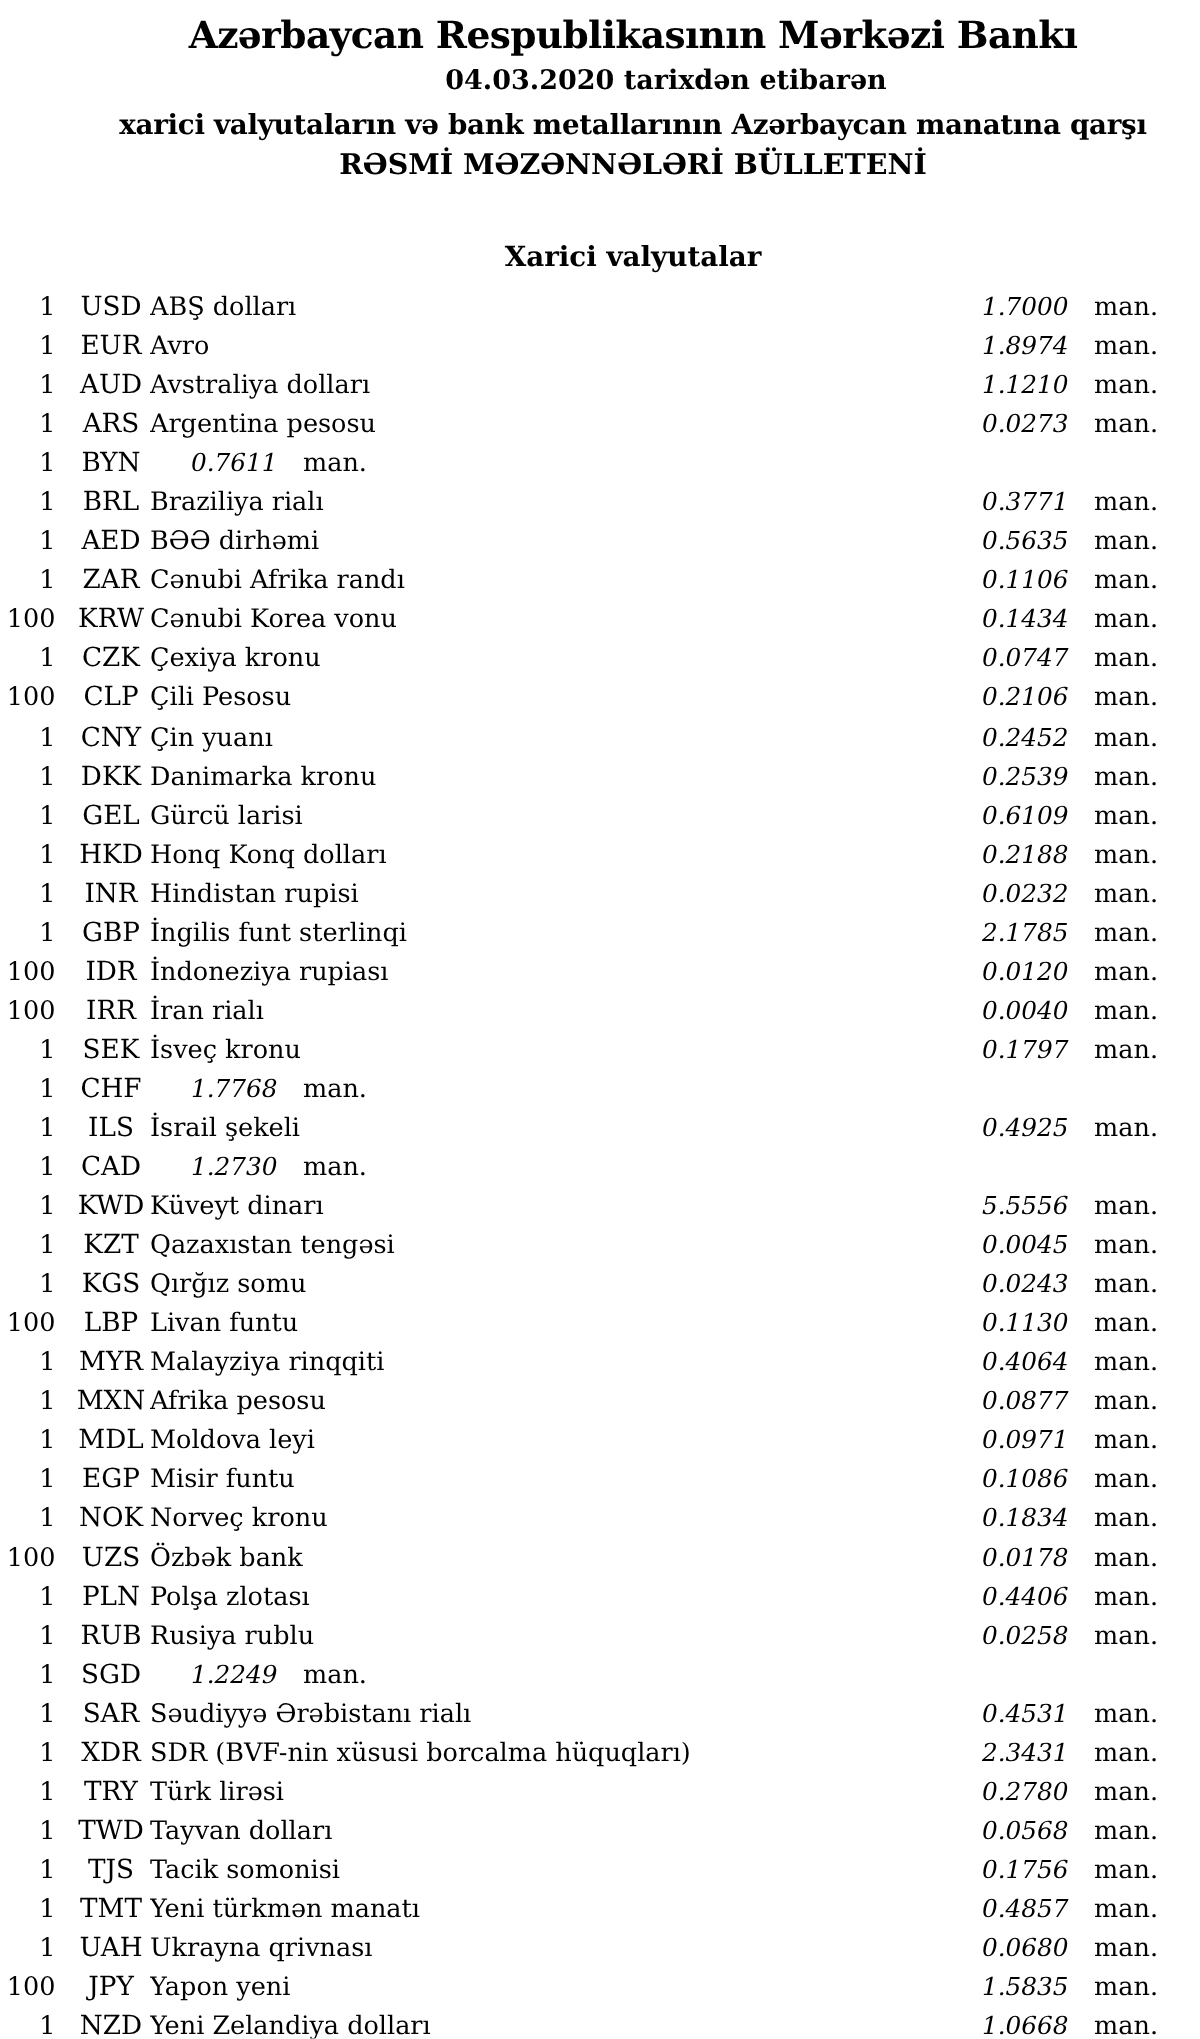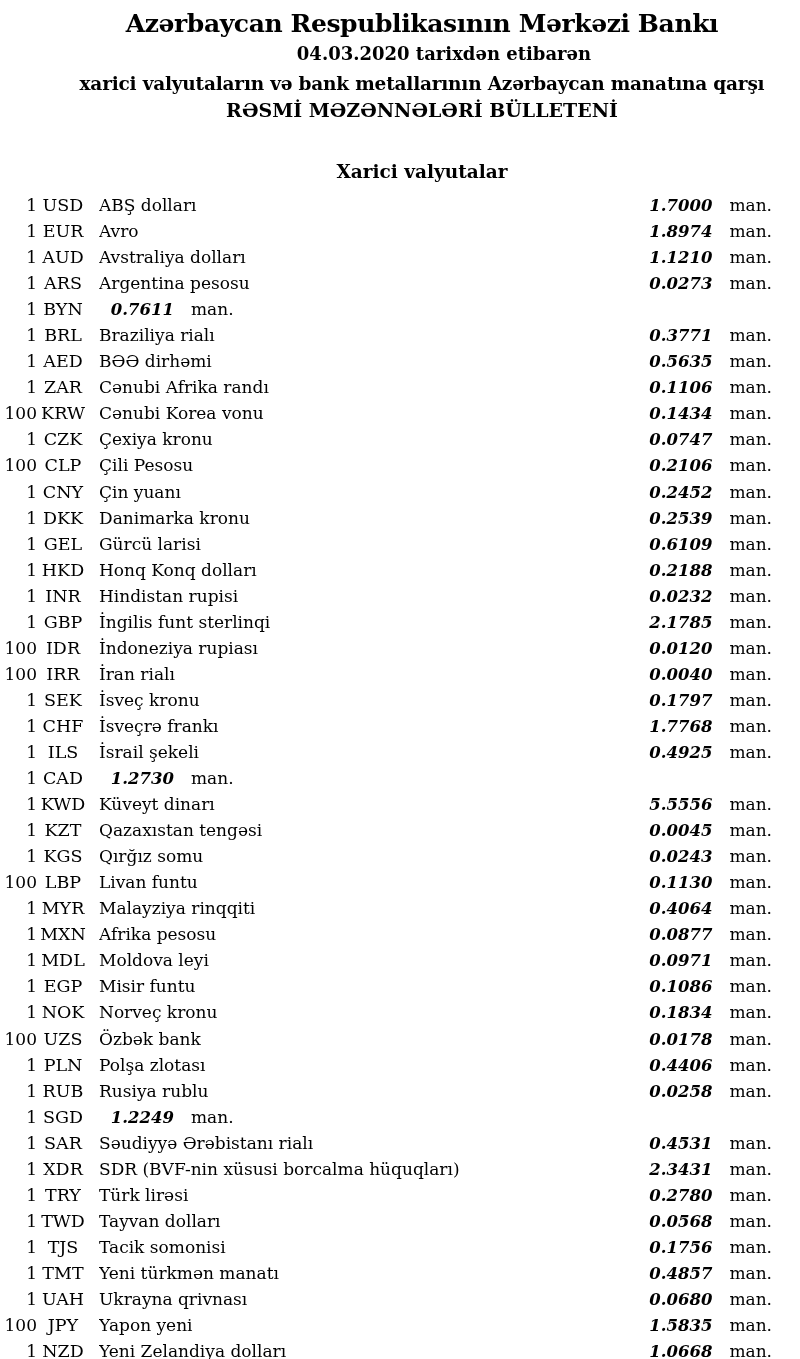--- a/index.html
+++ b/index.html
@@ -69,35 +69,35 @@
   }
   .col-qty {
     width: 37px;
     flex: 0 0 37px;
     text-align: right;
     font-size: 17px;
   }
   .col-code {
     width: 52px;
     flex: 0 0 52px;
+    margin-left: 11px;
     text-align: center;
     font-size: 17.5px;
   }
   .col-name {
     flex: 1 1 auto;
-    margin-left: 10px;
     font-size: 17px;
     overflow: hidden;
   }
   .col-rate {
     width: 85px;
     flex: 0 0 85px;
     text-align: right;
     font-size: 16.5px;
-    font-weight: bold;
+    font-weight: normal;
     font-style: italic;
   }
   .col-unit {
     margin-left: 17px;
     font-size: 17px;
   }
 </style>
 </head>
 <body>
 
@@ -265,21 +265,20 @@
     <span class="col-qty">1</span>
     <span class="col-code">SEK</span>
     <span class="col-name">İsveç kronu</span>
     <span class="col-rate">0.1797</span>
     <span class="col-unit">man.</span>
   </div>
 
   <div class="rate-row">
     <span class="col-qty">1</span>
     <span class="col-code">CHF</span>
-    <span class="col-name">İsveçrə frankı</span>
     <span class="col-rate">1.7768</span>
     <span class="col-unit">man.</span>
   </div>
 
   <div class="rate-row">
     <span class="col-qty">1</span>
     <span class="col-code">ILS</span>
     <span class="col-name">İsrail şekeli</span>
     <span class="col-rate">0.4925</span>
     <span class="col-unit">man.</span>

